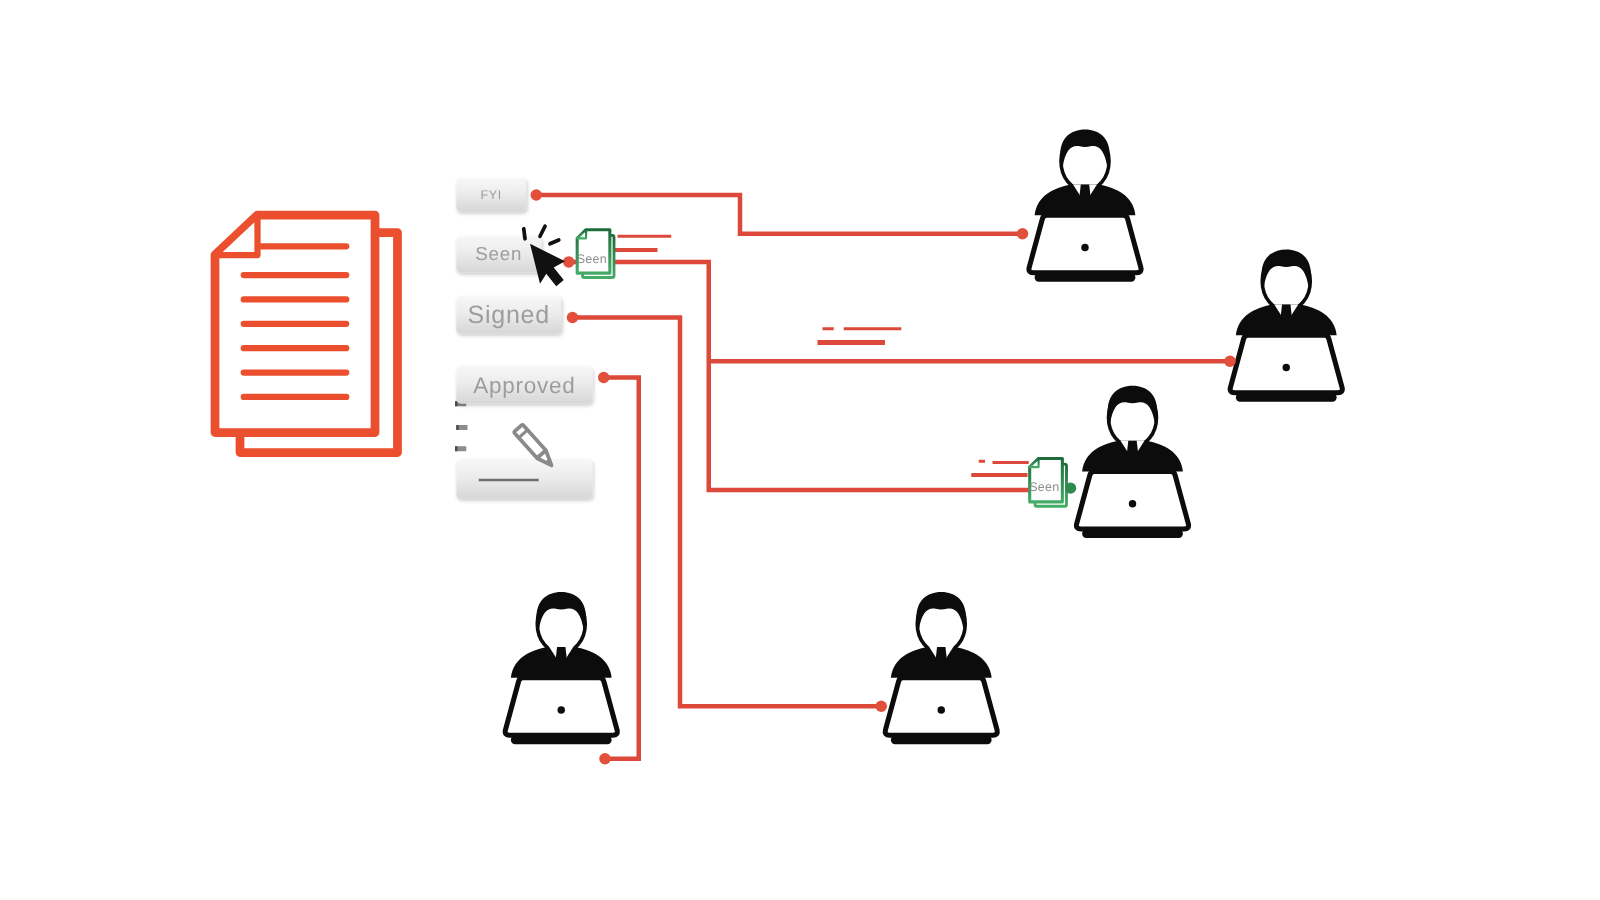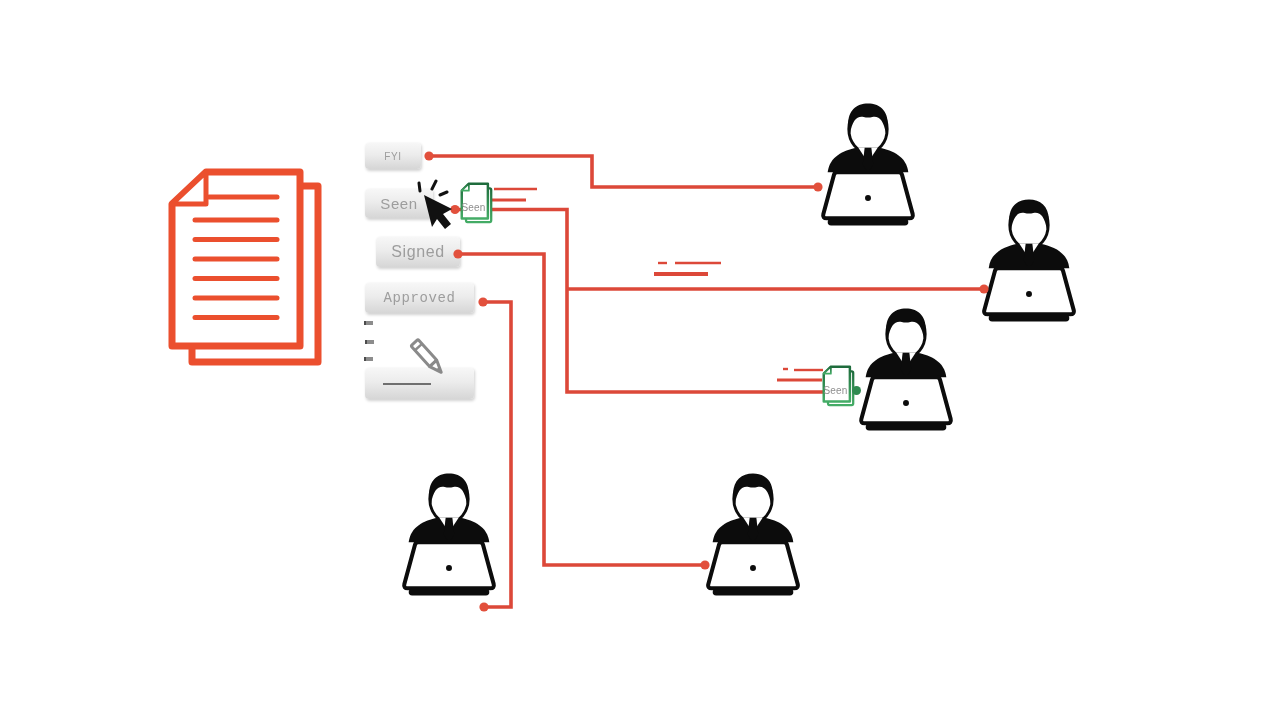--- a/index.html
+++ b/index.html
@@ -31,22 +31,22 @@
     background:linear-gradient(180deg,#f7f7f7 0%,#ececec 45%,#d6d6d6 100%);
     border-radius:4px;
     box-shadow:1px 1.5px 3px rgba(0,0,0,.18);
     color:var(--button-text);
     letter-spacing:.6px;
     cursor:default;
     z-index:2;
   }
   .btn-fyi{left:365px;top:143px;width:56px;height:26px;font-size:10px;}
   .btn-seen{left:365px;top:189px;width:68px;height:29px;font-size:15px;}
-  .btn-signed{left:365px;top:237px;width:84px;height:30px;font-size:16px;margin-left:11px;}
-  .btn-approved{left:365px;top:283px;width:109px;height:30px;font-size:14px;font-family:Liberation Mono, monospace;}
+  .btn-signed{left:365px;top:237px;width:84px;height:30px;font-size:20px;}
+  .btn-approved{left:365px;top:293px;width:109px;height:30px;font-size:18px;}
   .btn-sign{left:365px;top:368px;width:109px;height:31px;}
   .sig-line{position:absolute;left:18px;top:15px;width:48px;height:2px;background:var(--signature-line-gray);}
 
   .mark{position:absolute;width:7px;height:3.5px;background:var(--mark-gray);border-left:2px solid #4c4c4c;z-index:1;}
 
   
   .layer-person{z-index:3;}
   .layer-lines{z-index:4;pointer-events:none;}
   .layer-doc{z-index:5;}
   .layer-cursor{z-index:7;}

